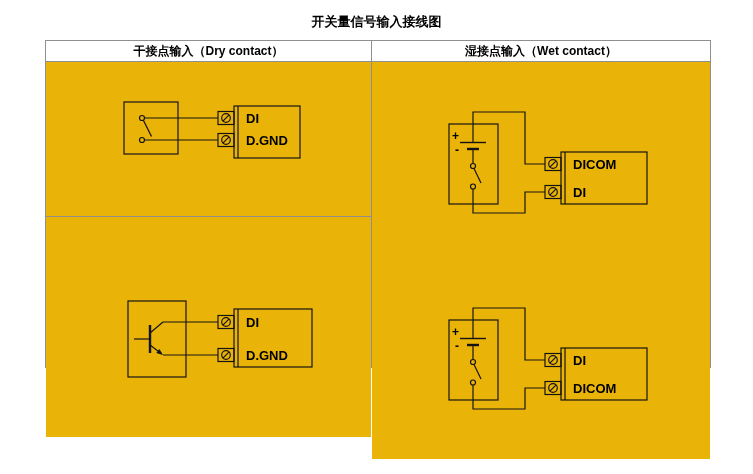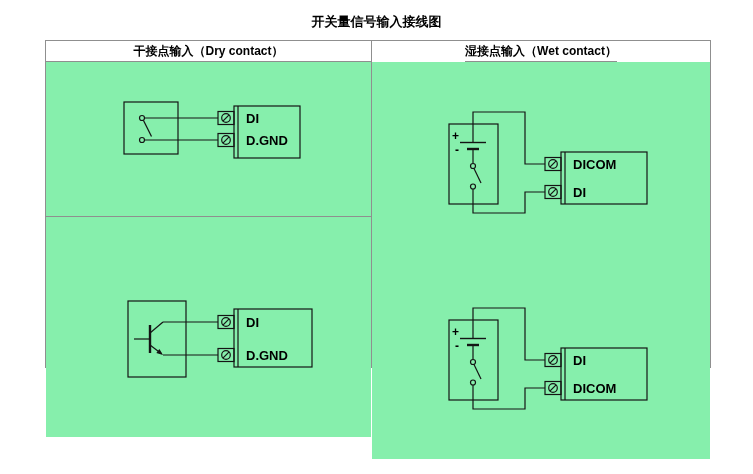--- a/index.html
+++ b/index.html
@@ -2,25 +2,25 @@
 <html><head>
 <meta charset="utf-8">
 <style>
   *{margin:0;padding:0;box-sizing:border-box;}
   html,body{background:#fff;}
   .page{position:relative;width:753px;height:474px;background:#fff;font-family:"Liberation Sans",sans-serif;color:#000;overflow:hidden;padding-left:22px;}
   .title{position:absolute;top:13px;left:0;width:100%;text-align:center;font-size:13px;font-weight:bold;}
   .diagram-table{position:absolute;left:45px;top:40px;width:666px;height:328px;border:1px solid #8f8f8f;display:flex;background:#fff;}
   .col{display:flex;flex-direction:column;}
   .left-col{width:326px;border-right:1px solid #8f8f8f;}
-  .right-col{flex:1;align-items:center;}
+  .right-col{flex:1;}
   .cell-header{text-align:center;font-size:12px;font-weight:bold;border-bottom:1px solid #8f8f8f;flex:0 0 auto;}
   .h1{height:21px;line-height:20px;}
   .h2{height:22px;line-height:21px;}
-  .cell-body{position:relative;flex:1 1 auto;background:#86efac;}
+  .cell-body{position:relative;flex:1 1 auto;background:#eab308;}
   .dry-body{flex:0 0 155px;border-bottom:1px solid #8f8f8f;}
   svg{display:block;}
   .ln{stroke:#141414;stroke-width:1.2;fill:none;}
   .thick{stroke:#141414;stroke-width:2.4;fill:none;}
   .plate{stroke:#141414;stroke-width:1.4;fill:none;}
   .fillb{fill:#141414;stroke:none;}
   text{fill:#000;font-family:"Liberation Sans",sans-serif;font-weight:bold;}
   .tl{font-size:13px;}
   .sign{font-size:12px;}
 </style>

